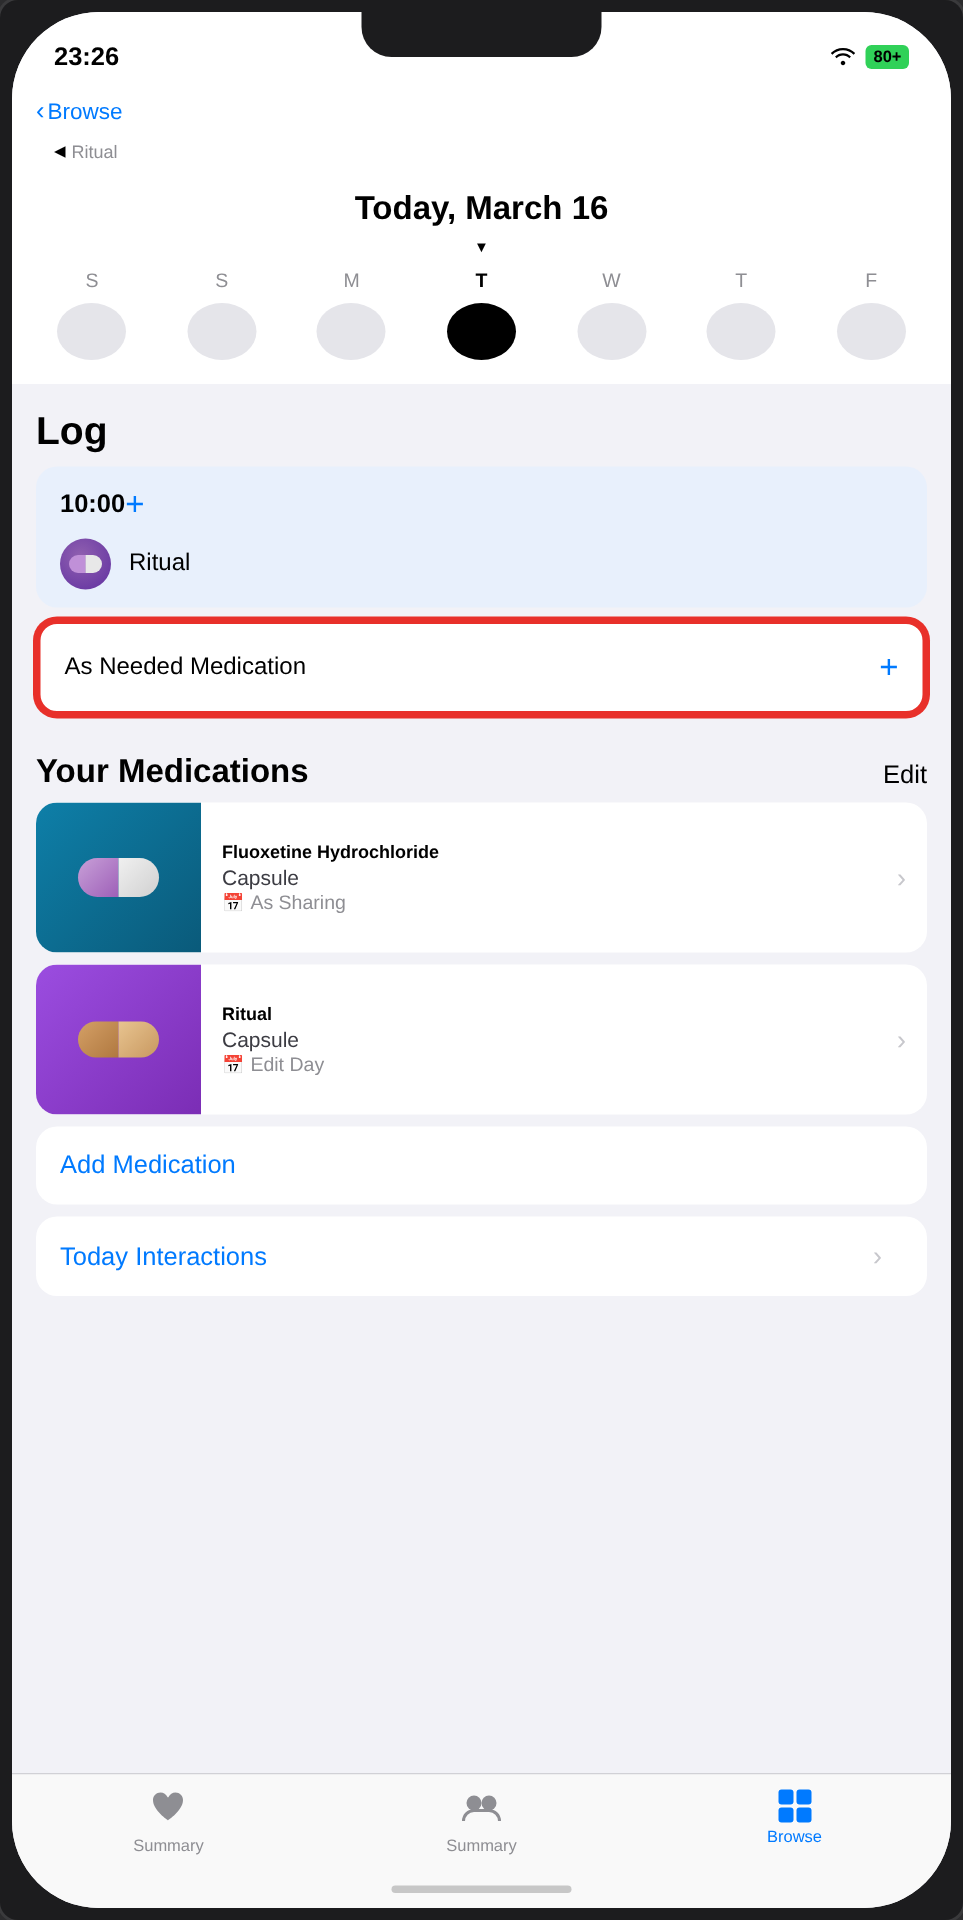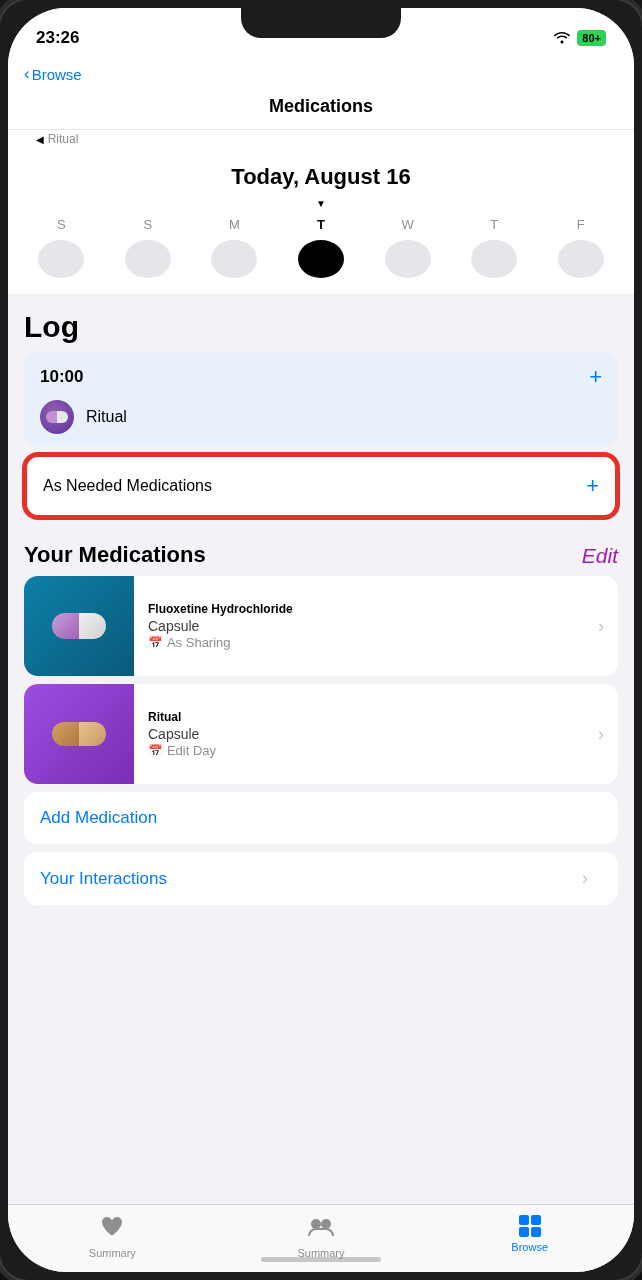--- a/index.html
+++ b/index.html
@@ -10,21 +10,21 @@
       justify-content: center;
       align-items: center;
       min-height: 100vh;
       font-family: -apple-system, BlinkMacSystemFont, 'SF Pro Display', 'Helvetica Neue', sans-serif;
     }
 
     .phone-frame {
       width: 642px;
       height: 1280px;
       background: #1c1c1e;
-      border-radius: 28px;
+      border-radius: 12px;
       position: relative;
       overflow: hidden;
       box-shadow: 0 0 0 2px #3a3a3c, 0 0 0 6px #2c2c2e, 0 30px 80px rgba(0,0,0,0.8);
     }
 
     .phone-screen {
       position: absolute;
       top: 0;
       left: 0;
       right: 0;
@@ -161,36 +161,35 @@
 
     .day-dot-row {
       display: flex;
       justify-content: space-around;
       padding: 8px 10px 16px;
       background: #fff;
     }
 
     
     .section-label {
-      font-size: 30px;
+      font-size: 26px;
       font-weight: 700;
       color: #000;
       padding: 16px 16px 8px;
     }
 
     .log-card {
       background: #e8f0fc;
       border-radius: 14px;
       margin: 0 16px 8px;
       padding: 12px 16px;
     }
 
     .log-time-row {
       display: flex;
-      justify-content: space-between;
       align-items: center;
       margin-bottom: 10px;
     }
 
     .log-time {
       font-size: 17px;
       font-weight: 600;
       color: #000;
     }
 
@@ -242,23 +241,22 @@
       padding: 8px 16px 8px;
     }
 
     .your-meds-title {
       font-size: 22px;
       font-weight: 700;
       color: #000;
     }
 
     .edit-btn {
-      color: #a21caf;
-      font-size: 21px;
-      font-style: italic;
+      color: #000000;
+      font-size: 17px;
     }
 
     .med-card {
       background: #fff;
       border-radius: 14px;
       margin: 0 16px 8px;
       overflow: hidden;
       display: flex;
       align-items: center;
     }
@@ -403,21 +401,21 @@
       color: #007aff;
       font-size: 17px;
     }
 
     
     .tab-bar {
       position: absolute;
       bottom: 0;
       left: 0;
       right: 0;
-      height: 68px;
+      height: 90px;
       background: #f9f9f9;
       border-top: 1px solid #d1d1d6;
       display: flex;
       align-items: flex-start;
       padding-top: 10px;
       border-radius: 0 0 50px 50px;
     }
 
     .tab-item {
       flex: 1;
@@ -541,33 +539,30 @@
       </div>
     </div>
 
     <div class="back-nav">
       <div class="back-link">
         <span class="back-chevron">‹</span>
         <span>Browse</span>
       </div>
     </div>
 
-    <div class="nav-bar">
-      <span class="nav-title">Medications</span>
-    </div>
 
     <div class="search-text">
       <span class="search-arrow">◀</span>
       <span>Ritual</span>
     </div>
 
     <div class="scroll-content" style="height: calc(100% - 200px); overflow-y: auto;">
 
       <div class="date-section">
-        <div class="date-title">Today, August 16</div>
+        <div class="date-title">Today, March 16</div>
         <div style="text-align:center; font-size: 10px; color:#000; padding-bottom: 4px;">▼</div>
         <div class="week-days">
           <div class="day-col">
             <span class="day-label">S</span>
           </div>
           <div class="day-col">
             <span class="day-label">S</span>
           </div>
           <div class="day-col">
             <span class="day-label">M</span>
@@ -609,21 +604,21 @@
                 <div class="small-cap-l"></div>
                 <div class="small-cap-r"></div>
               </div>
             </div>
             <span class="log-med-name">Ritual</span>
           </div>
         </div>
       </div>
 
       <div class="as-needed-row">
-        <span class="as-needed-text">As Needed Medications</span>
+        <span class="as-needed-text">As Needed Medication</span>
         <span class="as-needed-plus">+</span>
       </div>
 
       <div class="your-meds-header">
         <span class="your-meds-title">Your Medications</span>
         <span class="edit-btn">Edit</span>
       </div>
 
       <div class="med-card">
         <div class="med-image teal">
@@ -663,21 +658,21 @@
           </div>
         </div>
         <span class="chevron-right">›</span>
       </div>
 
       <div class="add-med-card">
         <span class="add-med-btn">Add Medication</span>
       </div>
 
       <div class="drug-card">
-        <span class="drug-text">Your Interactions</span>
+        <span class="drug-text">Today Interactions</span>
         <span class="chevron-right">›</span>
       </div>
 
     </div>
 
     <div class="tab-bar">
       <div class="tab-item">
         <div class="tab-icon">
           <svg width="24" height="22" viewBox="0 0 24 22" fill="none">
             <path d="M12 20.5C12 20.5 2 14 2 7C2 4.24 4.24 2 7 2C9.05 2 10.82 3.22 11.65 5C11.82 5.37 12.18 5.37 12.35 5C13.18 3.22 14.95 2 17 2C19.76 2 22 4.24 22 7C22 14 12 20.5 12 20.5Z" fill="#8e8e93"></path>

